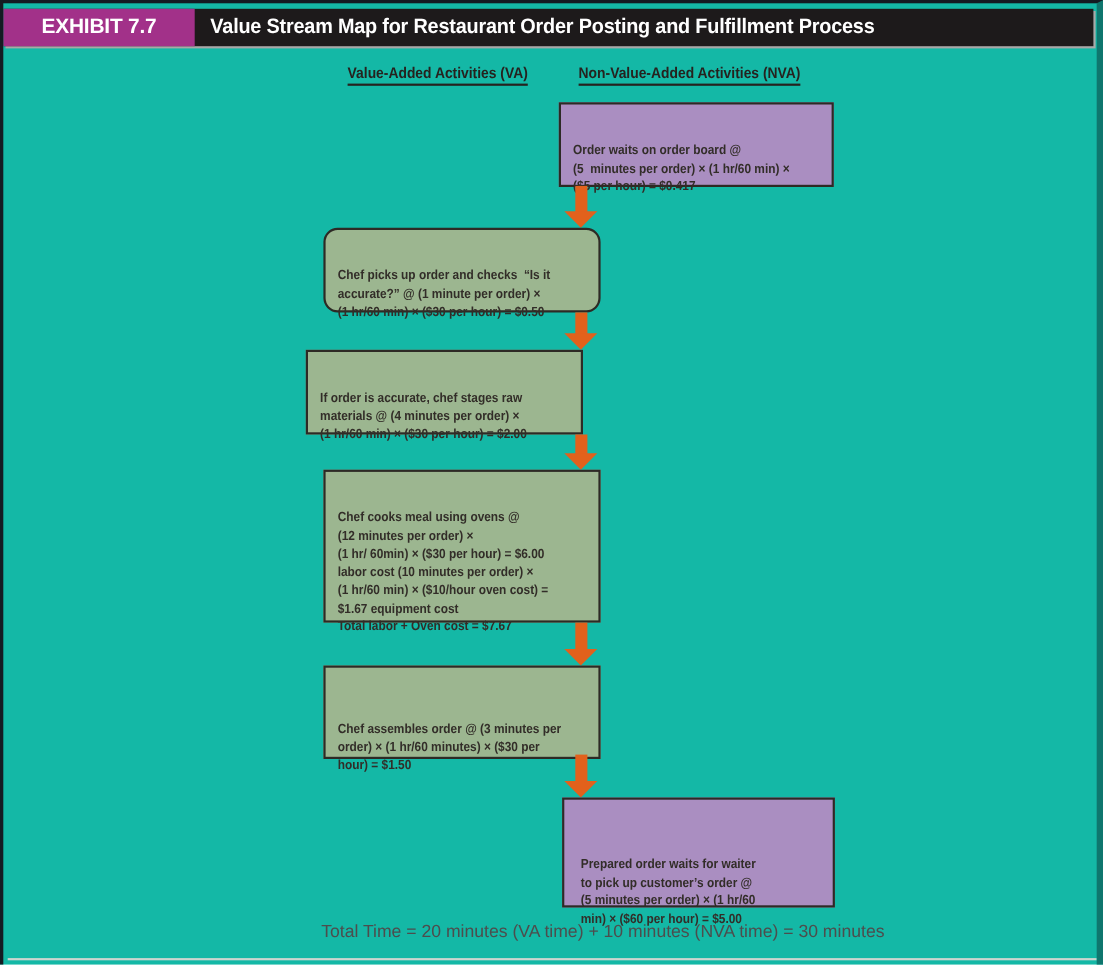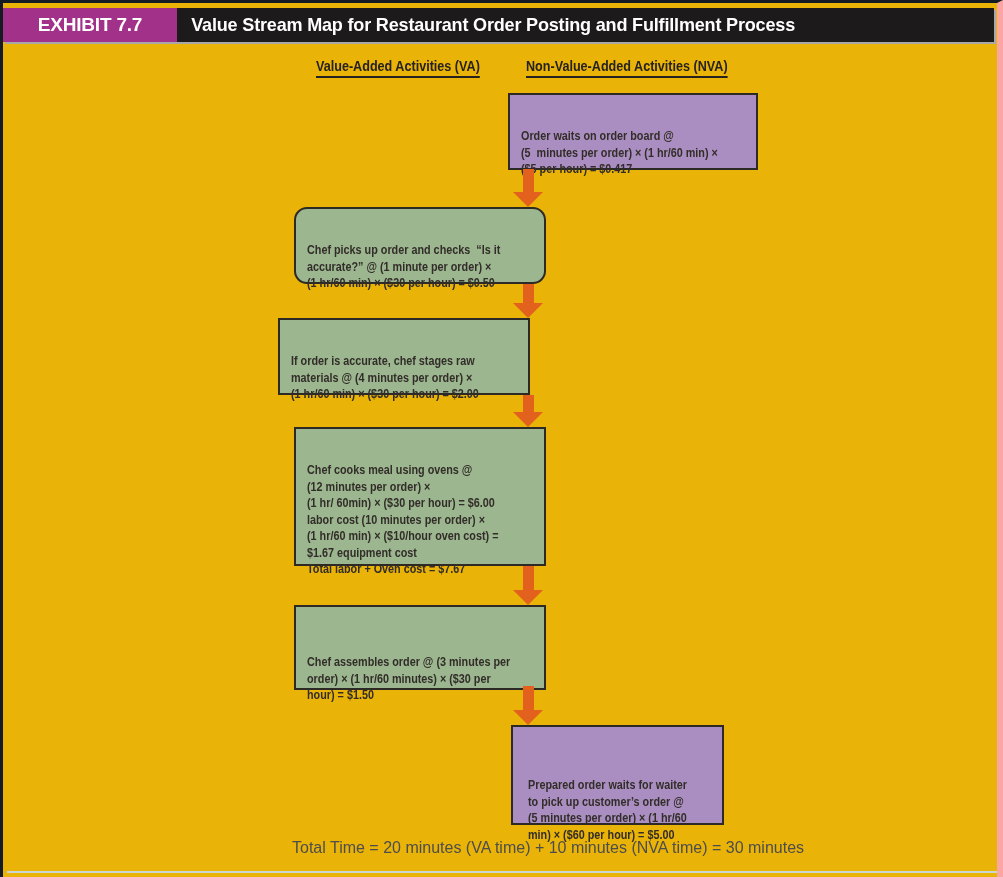--- a/index.html
+++ b/index.html
@@ -2,24 +2,24 @@
 <html style="--va-box: #9cb690; --nva-box: #aa8ec1; --arrow: #e2611c; --exhibit-badge: #a23189; --header-bar: #1d1a1b;"><head>
 <meta charset="utf-8">
 <style>
   html,body { margin:0; padding:0; background:#ffffff; }
   body { font-family: "Liberation Sans", sans-serif; }
 
   .frame {
     position: relative;
     width: 1003px; height: 877px;
     box-sizing: border-box;
-    background: #eab308;
+    background: #14b8a6;
     border-top: 3px solid #141b22;
     border-left: 3px solid #141b22;
-    border-right: 6px solid #fca5a5;
+    border-right: 6px solid #0f766e;
     overflow: hidden;
   }
 
   
   .header-bar {
     position: absolute; left: 0; top: 5px; right: 3px; height: 34px;
     background: var(--header-bar, #1d1a1b);
     box-shadow: 2px 2px 0 #a8a8a8;
     display: flex; align-items: center;
   }
@@ -59,21 +59,21 @@
   }
   .vsm-box .txt { transform: scaleX(0.9); transform-origin: left top; display:block; }
   .vsm-box.va  { background: var(--va-box, #9cb690); }
   .vsm-box.nva { background: var(--nva-box, #aa8ec1); }
 
   .box-1 { left: 505px; top:  90px; width: 250px; height:  77px; }
   .box-2 { left: 291px; top: 204px; width: 252px; height:  77px; border-radius: 13px; }
   .box-3 { left: 275px; top: 315px; width: 252px; height:  77px; }
   .box-4 { left: 291px; top: 424px; width: 252px; height: 139px; }
   .box-5 { left: 291px; top: 602px; width: 252px; height:  85px; padding-top: 14px; }
-  .box-6 { left: 508px; top: 722px; width: 213px; height: 100px; padding: 17px 15px; }
+  .box-6 { left: 508px; top: 722px; width: 248px; height: 100px; padding: 17px 15px; }
 
   
   .arrow { position: absolute; left: 510px; width: 30px; }
   .arrow .shaft {
     position: absolute; left: 10px; top: 0; width: 11px;
     background: var(--arrow, #e2611c);
   }
   .arrow .head {
     position: absolute; left: 0; bottom: 0;
     width: 0; height: 0;

